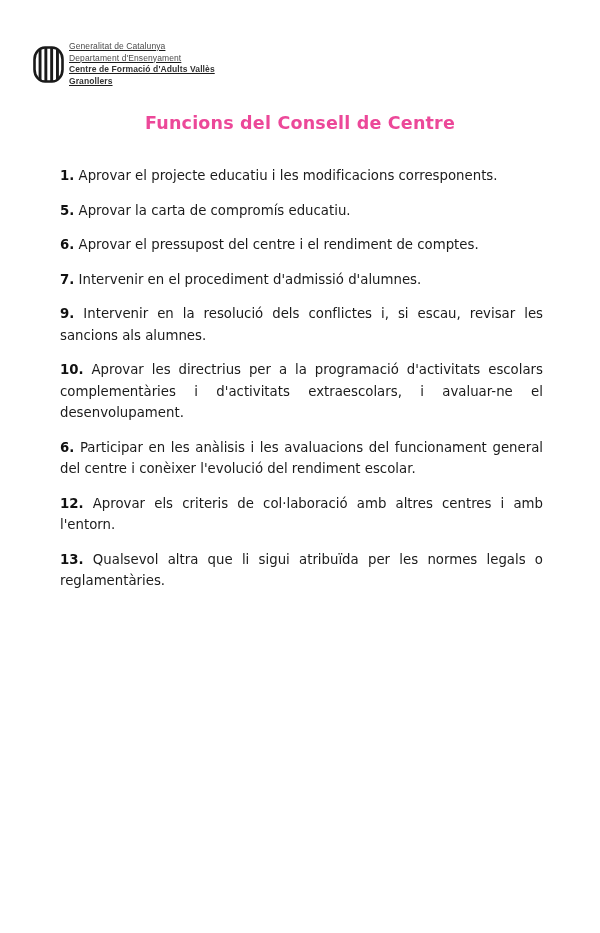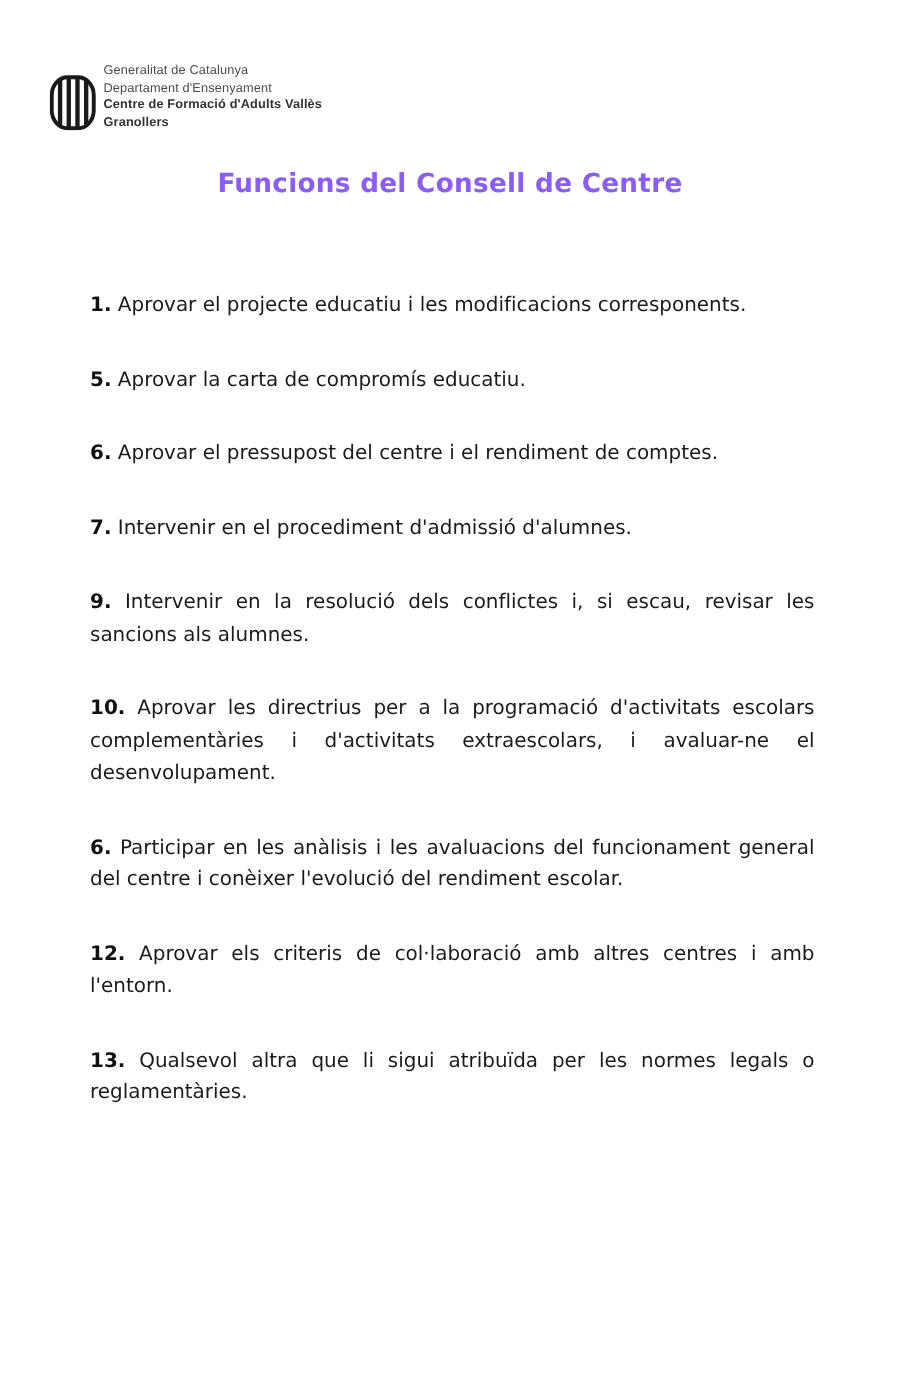--- a/index.html
+++ b/index.html
@@ -12,21 +12,22 @@
     font-family: "DejaVu Sans", sans-serif;
     color: #1b1b1b;
   }
 
   
   .letterhead {
     position: absolute;
     left: 33px;
     top: 41px;
     display: flex;
-    align-items: flex-end;
+    align-items: center;
+    text-decoration: underline;
   }
   .logo {
     width: 31px;
     height: 37px;
     flex: 0 0 auto;
     margin-top: 1px;
   }
   .hdr-text {
     margin-left: 5px;
     font-family: "Liberation Sans", sans-serif;
@@ -43,38 +44,37 @@
   
   h1.doc-title {
     position: absolute;
     top: 113px;
     left: 0;
     width: 100%;
     text-align: center;
     font-family: "DejaVu Sans", sans-serif;
     font-size: 17.5px;
     font-weight: bold;
-    color: #8b5cf6;
+    color: #ec4899;
     letter-spacing: 0.2px;
   }
 
   
   .main {
     position: absolute;
     left: 60px;
     top: 165px;
     width: 483px;
   }
   .item {
     font-size: 13.3px;
     line-height: 21.5px;
     text-align: justify;
     margin-bottom: 13px;
     color: #1b1b1b;
-    margin-top: 28px;
   }
   .item .num {
     font-weight: bold;
     color: #111111;
   }
 </style>
 </head>
 <body>
 
 <div class="letterhead">

